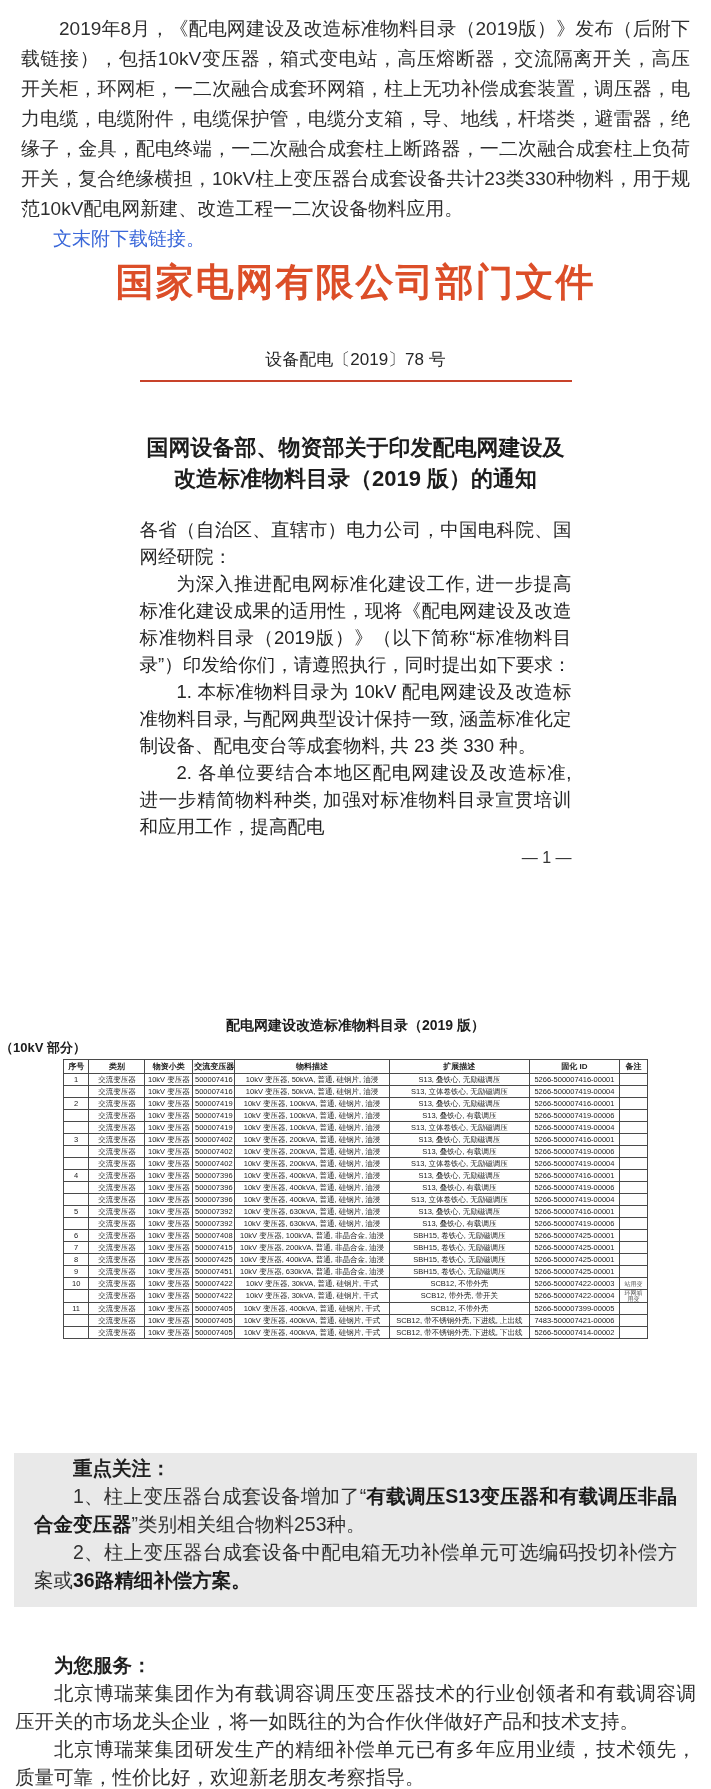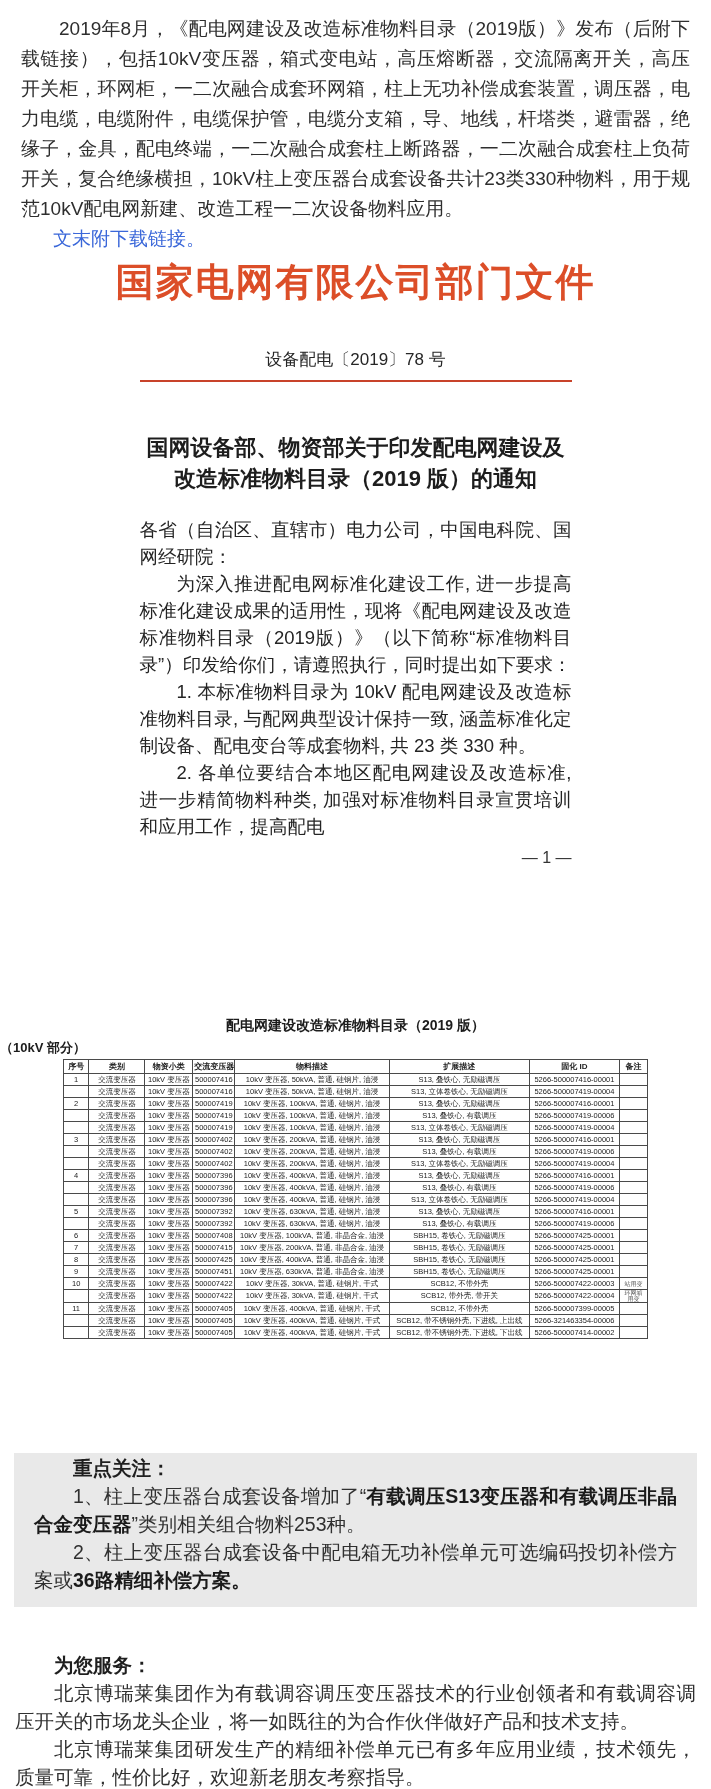--- a/index.html
+++ b/index.html
@@ -292,21 +292,21 @@
             <td>5266-500007399-00005</td>
             <td class="remark"></td>
           </tr>
           <tr>
             <td></td>
             <td>交流变压器</td>
             <td>10kV 变压器</td>
             <td>500007405</td>
             <td>10kV 变压器, 400kVA, 普通, 硅钢片, 干式</td>
             <td>SCB12, 带不锈钢外壳, 下进线, 上出线</td>
-            <td>5266-321463354-00006</td>
+            <td>7483-500007421-00006</td>
             <td class="remark"></td>
           </tr>
           <tr>
             <td></td>
             <td>交流变压器</td>
             <td>10kV 变压器</td>
             <td>500007405</td>
             <td>10kV 变压器, 400kVA, 普通, 硅钢片, 干式</td>
             <td>SCB12, 带不锈钢外壳, 下进线, 下出线</td>
             <td>5266-500007414-00002</td>

